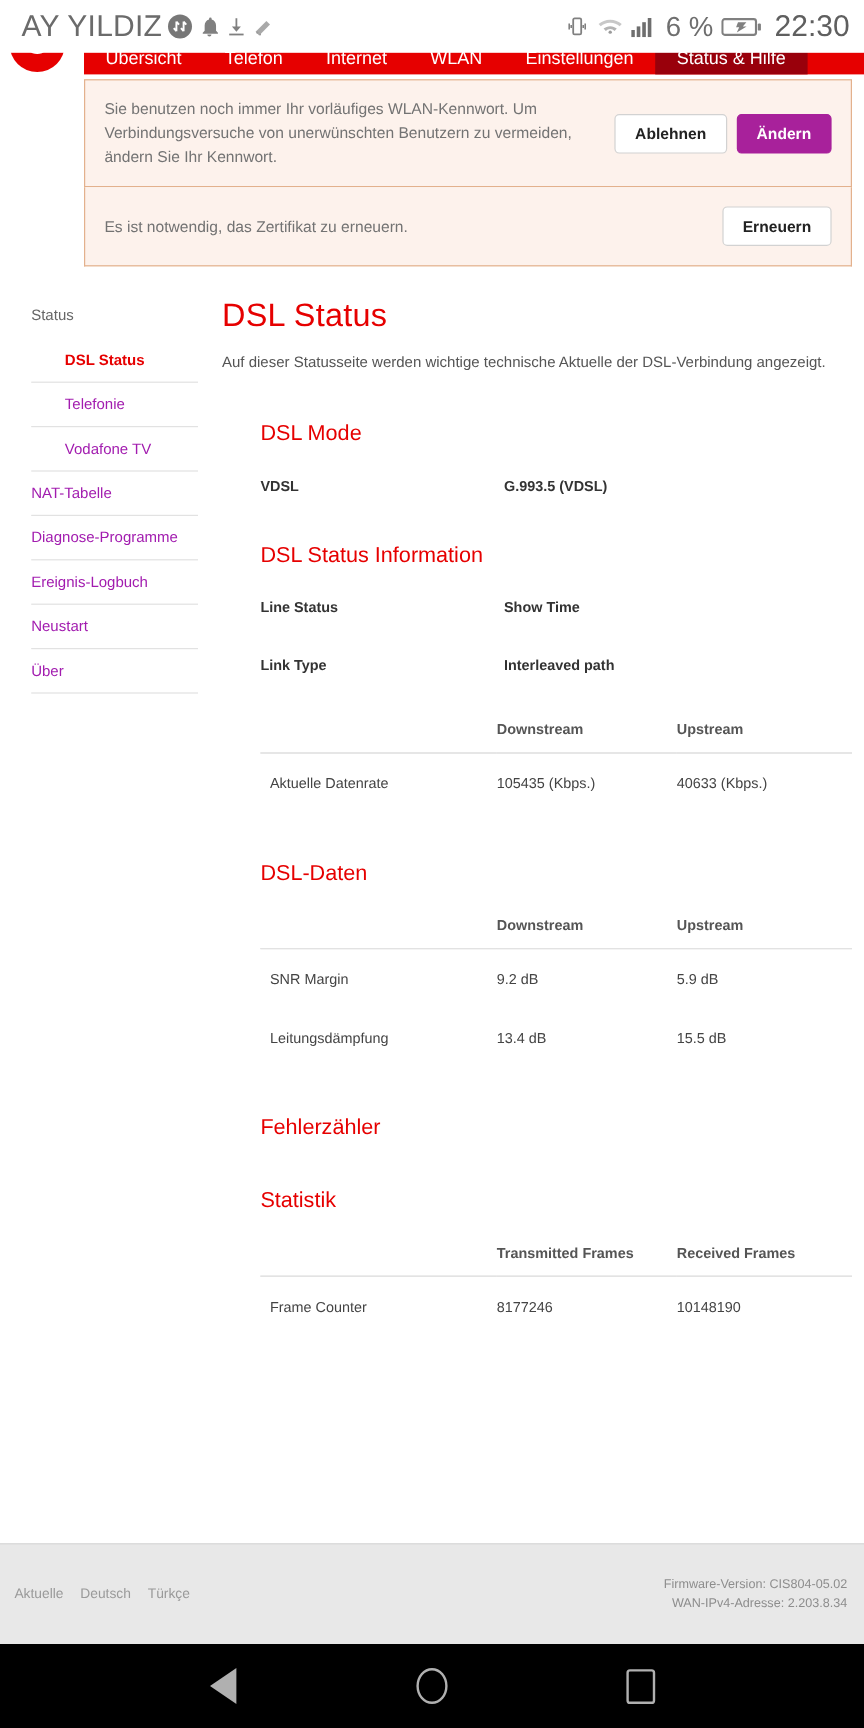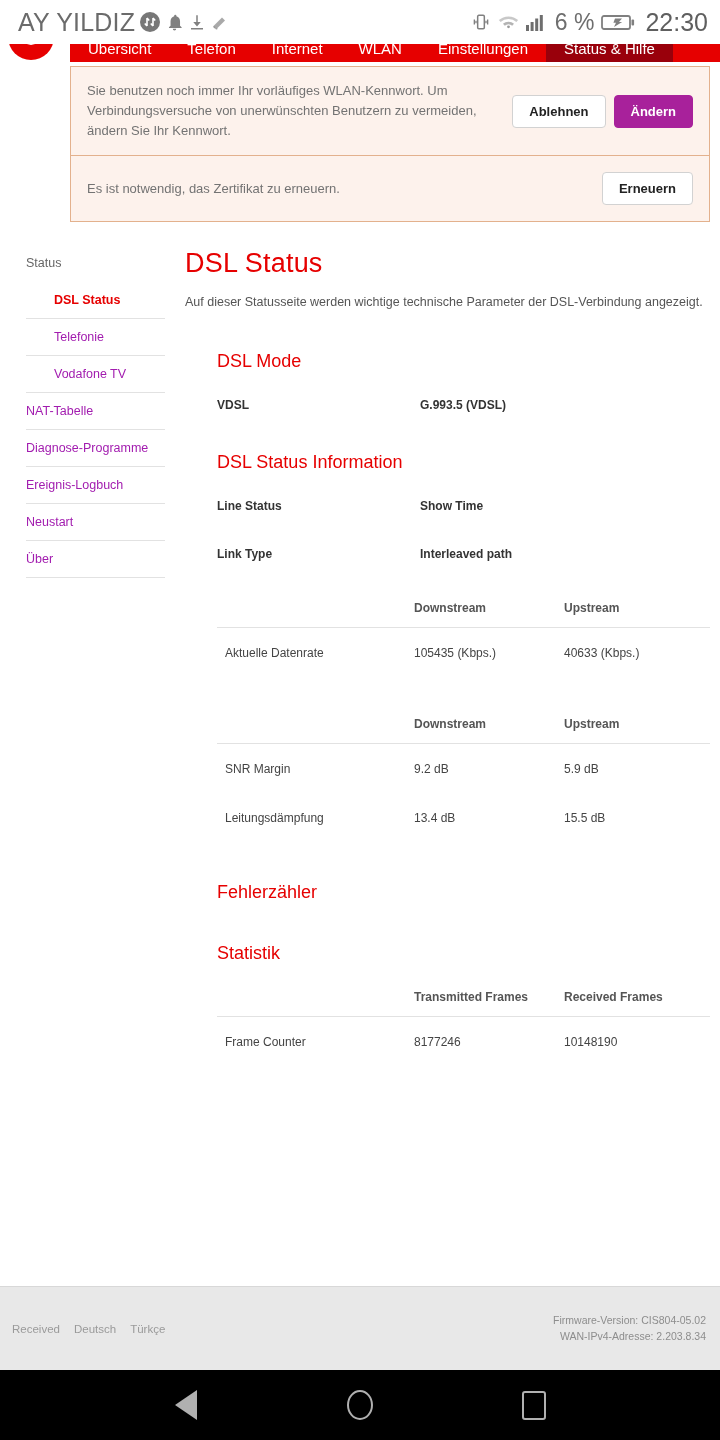--- a/index.html
+++ b/index.html
@@ -274,21 +274,21 @@
       <div class="side-item sub">Vodafone TV</div>
       <div class="side-item top-level">NAT-Tabelle</div>
       <div class="side-item top-level">Diagnose-Programme</div>
       <div class="side-item top-level">Ereignis-Logbuch</div>
       <div class="side-item top-level">Neustart</div>
       <div class="side-item top-level">Über</div>
     </div>
 
     <div class="content">
       <h1 class="page-title">DSL Status</h1>
-      <div class="page-desc">Auf dieser Statusseite werden wichtige technische Parameter der DSL-Verbindung angezeigt.</div>
+      <div class="page-desc">Auf dieser Statusseite werden wichtige technische Aktuelle der DSL-Verbindung angezeigt.</div>
 
       <div class="section">
         <div class="section-title">DSL Mode</div>
         <div class="kv-row">
           <div class="kv-key">VDSL</div>
           <div class="kv-val">G.993.5 (VDSL)</div>
         </div>
       </div>
 
       <div class="section">
@@ -316,20 +316,21 @@
             <tr>
               <td class="c0">Aktuelle Datenrate</td>
               <td class="c1">105435 (Kbps.)</td>
               <td>40633 (Kbps.)</td>
             </tr>
           </tbody>
         </table>
       </div>
 
       <div class="section">
+        <div class="section-title">DSL-Daten</div>
         <table class="data">
           <thead>
             <tr>
               <th class="c0"></th>
               <th class="c1">Downstream</th>
               <th>Upstream</th>
             </tr>
           </thead>
           <tbody>
             <tr>
@@ -368,21 +369,21 @@
             </tr>
           </tbody>
         </table>
       </div>
 
     </div>
   </div>
 
   <div class="footer">
     <div class="lang-links">
-      <span>Received</span>
+      <span>Aktuelle</span>
       <span>Deutsch</span>
       <span>Türkçe</span>
     </div>
     <div class="fw-info">
       <div>Firmware-Version: CIS804-05.02</div>
       <div>WAN-IPv4-Adresse: 2.203.8.34</div>
     </div>
   </div>
 
 </div>

